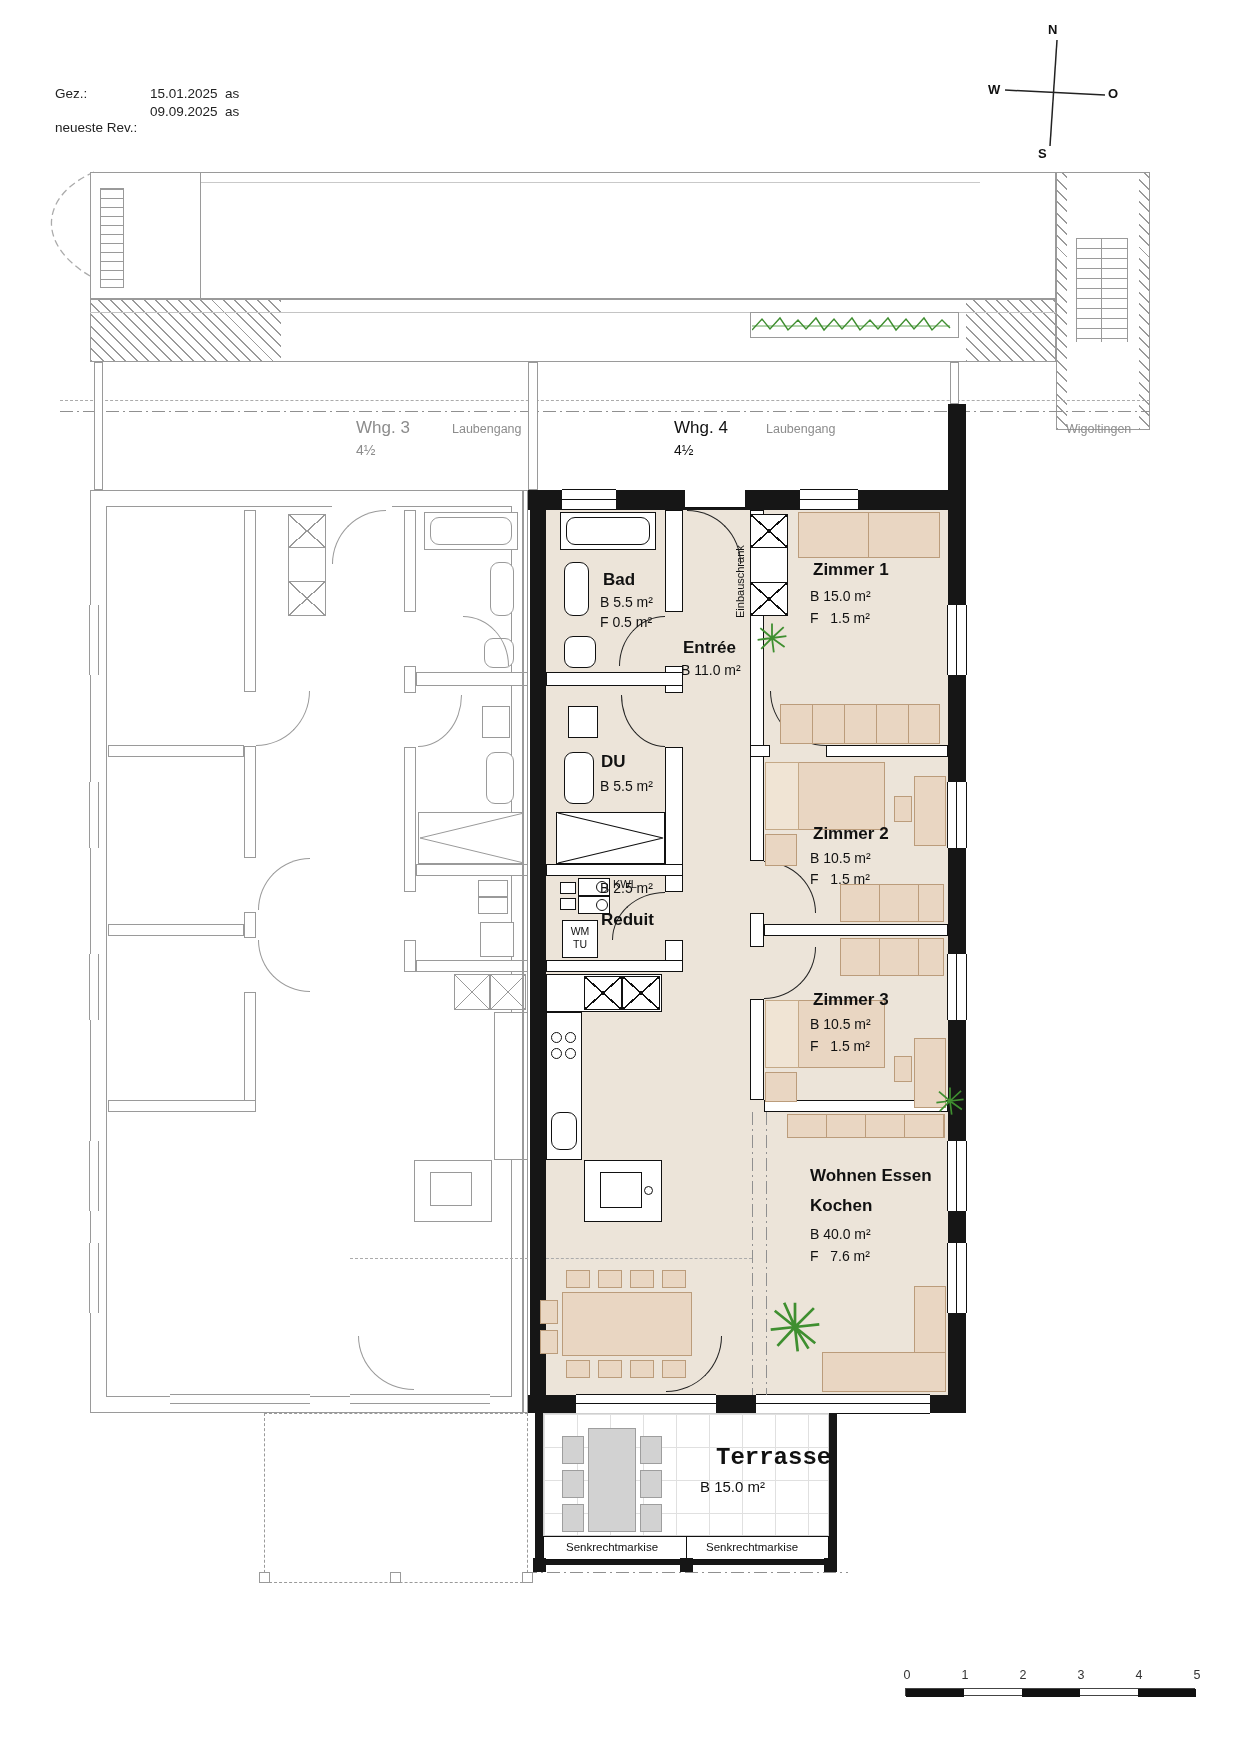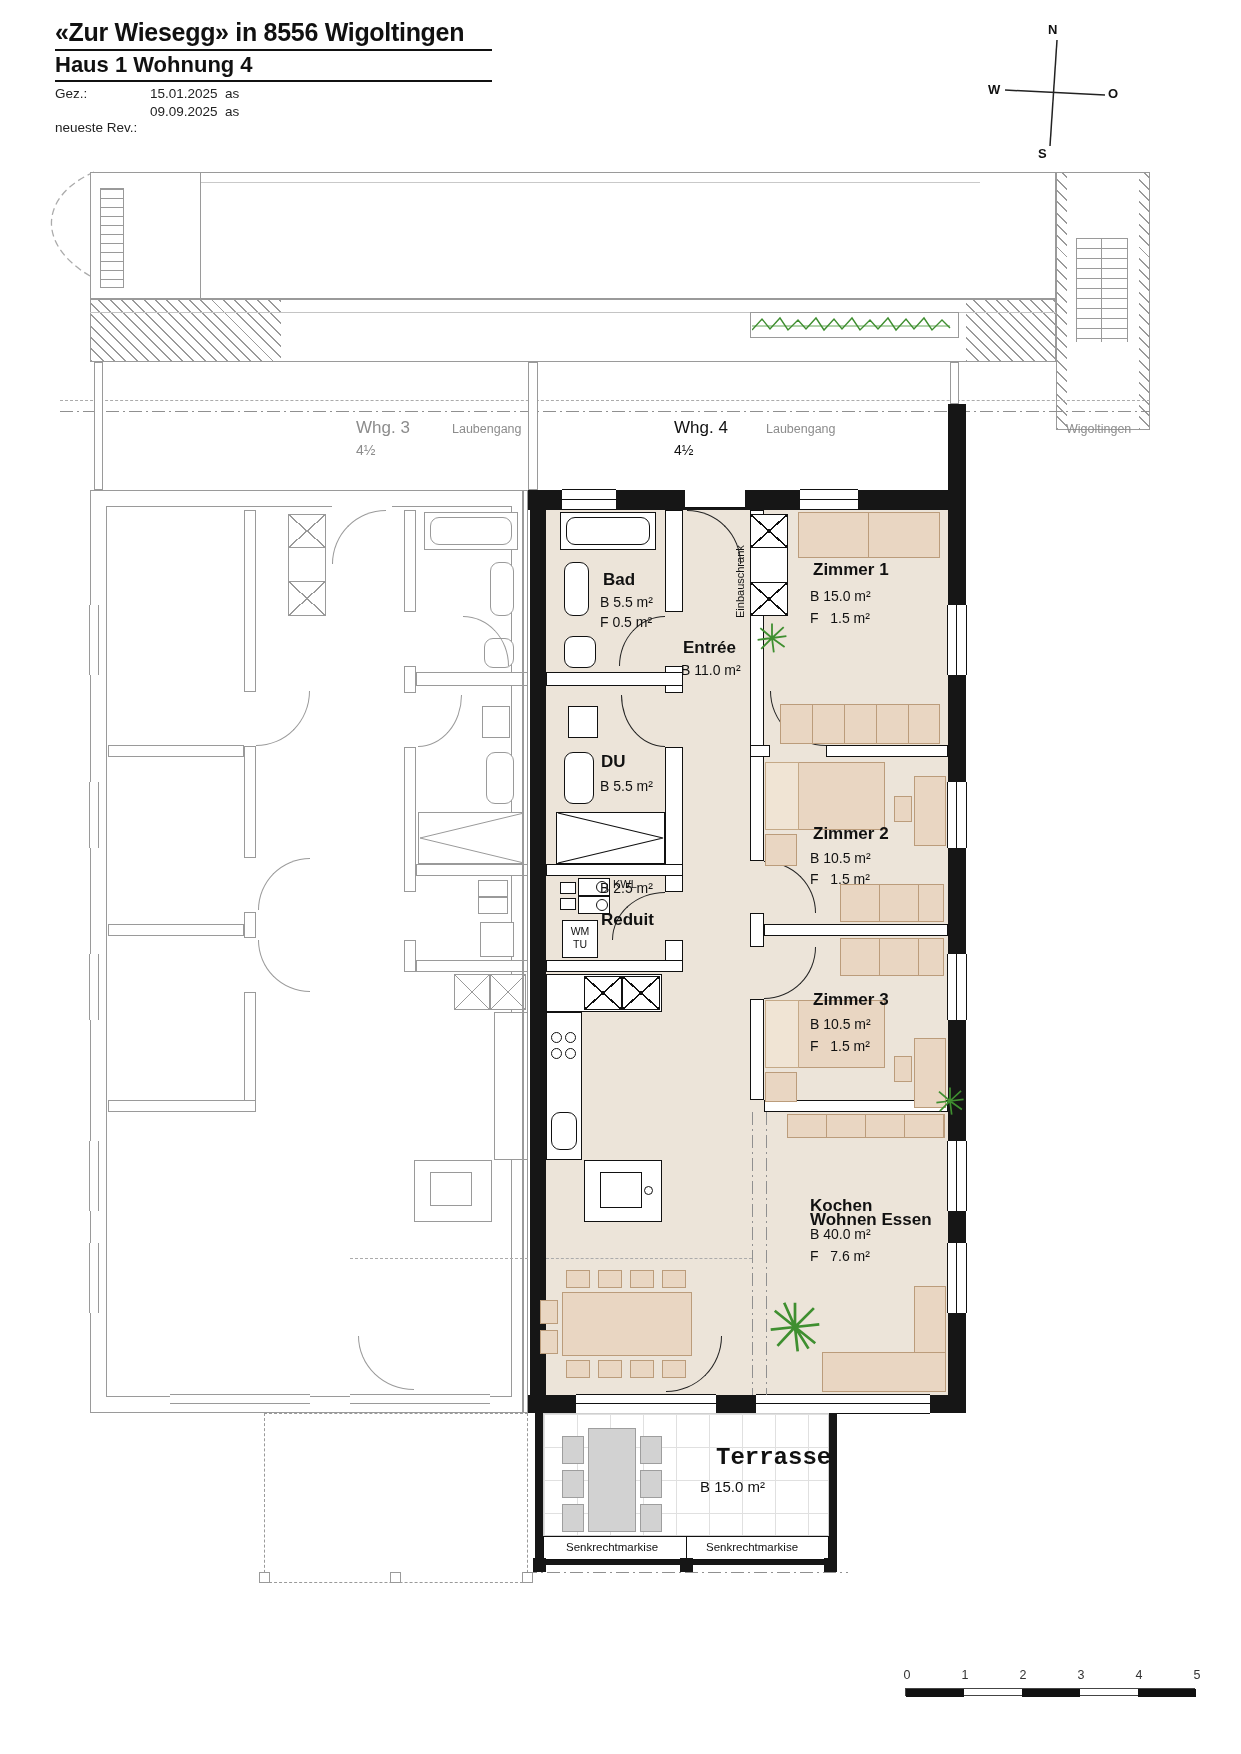--- a/index.html
+++ b/index.html
@@ -79,26 +79,20 @@
   .vert{transform:rotate(-90deg);transform-origin:left top;white-space:pre;}
   .cmp{font-size:13px;font-weight:bold;color:#111;}
   .scl{font-size:12.5px;color:#333;}
   .mark{font-size:11.5px;color:#111;white-space:pre;}
 </style>
 </head>
 <body>
 
 <div id="canvas">
 
-  <div class="abs" style="left:55px;top:18px;width:437px;border-bottom:2px solid #111;padding-bottom:2px;">
-    <div class="ttl">«Zur Wiesegg» in 8556 Wigoltingen</div>
-  </div>
-  <div class="abs" style="left:55px;top:52px;width:437px;border-bottom:2px solid #111;padding-bottom:2px;">
-    <div class="sub">Haus 1 Wohnung 4</div>
-  </div>
   <div class="abs meta" style="left:55px;top:86px;">
     <span class="abs" style="left:0;top:0;width:95px;">Gez.:</span>
     <span class="abs" style="left:95px;top:0;white-space:pre;">15.01.2025  as</span>
   </div>
   <div class="abs meta" style="left:55px;top:104px;">
     <span class="abs" style="left:0;top:16px;width:95px;">neueste Rev.:</span>
     <span class="abs" style="left:95px;top:0;white-space:pre;">09.09.2025  as</span>
   </div>
 
   <svg class="abs" style="left:985px;top:18px;" width="140" height="145">
@@ -362,21 +356,21 @@
   <span class="abs ar" style="left:600px;top:880px;">B 2.5 m²</span>
   <span class="abs nm" style="left:813px;top:560px;">Zimmer 1</span>
   <span class="abs ar" style="left:810px;top:588px;">B 15.0 m²</span>
   <span class="abs ar" style="left:810px;top:610px;">F   1.5 m²</span>
   <span class="abs nm" style="left:813px;top:824px;">Zimmer 2</span>
   <span class="abs ar" style="left:810px;top:850px;">B 10.5 m²</span>
   <span class="abs ar" style="left:810px;top:871px;">F   1.5 m²</span>
   <span class="abs nm" style="left:813px;top:990px;">Zimmer 3</span>
   <span class="abs ar" style="left:810px;top:1016px;">B 10.5 m²</span>
   <span class="abs ar" style="left:810px;top:1038px;">F   1.5 m²</span>
-  <span class="abs nm" style="left:810px;top:1166px;margin-top:44px;">Wohnen Essen</span>
+  <span class="abs nm" style="left:810px;top:1166px;">Wohnen Essen</span>
   <span class="abs nm" style="left:810px;top:1196px;">Kochen</span>
   <span class="abs ar" style="left:810px;top:1226px;">B 40.0 m²</span>
   <span class="abs ar" style="left:810px;top:1248px;">F   7.6 m²</span>
 
   <div class="abs tiles" style="left:543px;top:1413px;width:286px;height:123px;border:1px solid #cfcfcf;"></div>
   <div class="abs wall" style="left:535px;top:1413px;width:8px;height:149px;"></div>
   <div class="abs wall" style="left:829px;top:1413px;width:8px;height:149px;"></div>
   <div class="abs" style="left:543px;top:1536px;width:286px;height:24px;border:1.4px solid #111;background:#fff;"></div>
   <div class="abs" style="left:686px;top:1536px;width:0;height:24px;border-left:1.4px solid #111;"></div>
   <span class="abs mark" style="left:566px;top:1541px;">Senkrechtmarkise</span>

